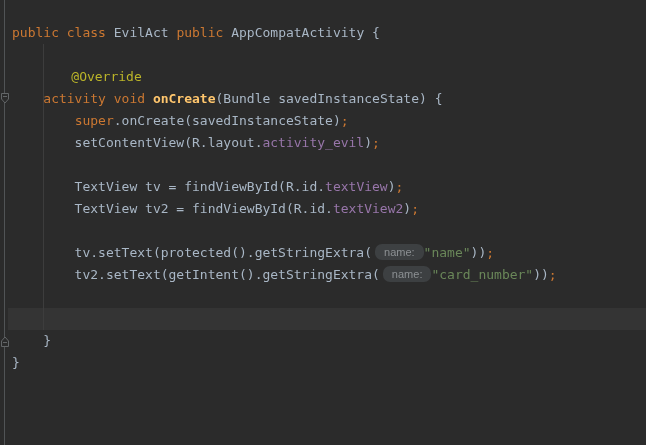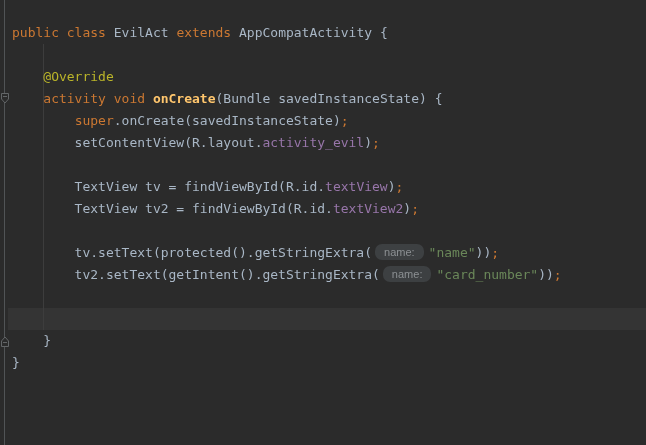--- a/index.html
+++ b/index.html
@@ -29,34 +29,34 @@
   }
   .line{
     height:22px;line-height:22px;
     padding-left:12px;
     white-space:pre;
     color:var(--plain,#a9b7c6);
   }
   .tok-k{color:var(--keyword,#cc7832);}
   .tok-p{color:var(--plain,#a9b7c6);}
   .tok-m{color:var(--method_decl,#ffc66d);font-weight:bold;text-align:right;}
-  .tok-a{color:var(--annotation,#bbb529);}
+  .tok-a{color:var(--annotation,#bbb529);padding-left:28px;}
   .tok-s{color:var(--string,#6a8759);}
   .tok-f{color:var(--resource_field,#9876aa);}
   .tok-x{color:var(--semicolon,#cc7832);}
   .tok-h{
     display:inline-block;
     background:var(--inlay_bg,#3d4042);
     color:var(--inlay_text,#8c9093);
     font-family:"Liberation Sans","DejaVu Sans",sans-serif;
     font-size:11px;
     line-height:14px;
     padding:1px 9px;
     border-radius:7px;
-    margin:0 5px 0 3px;
+    margin:0 0 0 3px;
     vertical-align:1px;
   }
   .gutter-marker{
     position:absolute;left:0;width:10px;height:14px;
   }
   .gutter-marker svg{display:block;}
 </style>
 </head>
 <body>
 
@@ -76,21 +76,21 @@
   </div>
 
   <div class="gutter-marker" id="fold-end" style="top: 334px;">
     <svg width="10" height="14" viewBox="0 0 10 14">
       <path d="M1.5 12.5 H8.5 V7 L5 3 L1.5 7 Z" fill="#2b2b2b" stroke="var(--marker,#636668)" stroke-width="1"></path>
       <line x1="3" y1="8.5" x2="7" y2="8.5" stroke="var(--marker,#636668)" stroke-width="1"></line>
     </svg>
   </div>
 
   <div class="code" id="code-area">
-      <div class="line"><span class="tok-k">public class</span><span class="tok-p"> EvilAct </span><span class="tok-k">extends</span><span class="tok-p"> AppCompatActivity {</span></div>
+      <div class="line"><span class="tok-k">public class</span><span class="tok-p"> EvilAct </span><span class="tok-k">public</span><span class="tok-p"> AppCompatActivity {</span></div>
       <div class="line"></div>
       <div class="line"><span class="tok-p">    </span><span class="tok-a">@Override</span></div>
       <div class="line"><span class="tok-p">    </span><span class="tok-k">activity void</span><span class="tok-p"> </span><span class="tok-m">onCreate</span><span class="tok-p">(Bundle savedInstanceState) {</span></div>
       <div class="line"><span class="tok-p">        </span><span class="tok-k">super</span><span class="tok-p">.onCreate(savedInstanceState)</span><span class="tok-x">;</span></div>
       <div class="line"><span class="tok-p">        setContentView(R.layout.</span><span class="tok-f">activity_evil</span><span class="tok-p">)</span><span class="tok-x">;</span></div>
       <div class="line"></div>
       <div class="line"><span class="tok-p">        TextView tv = findViewById(R.id.</span><span class="tok-f">textView</span><span class="tok-p">)</span><span class="tok-x">;</span></div>
       <div class="line"><span class="tok-p">        TextView tv2 = findViewById(R.id.</span><span class="tok-f">textView2</span><span class="tok-p">)</span><span class="tok-x">;</span></div>
       <div class="line"></div>
       <div class="line"><span class="tok-p">        tv.setText(protected().getStringExtra(</span><span class="tok-h">name:</span><span class="tok-s">"name"</span><span class="tok-p">))</span><span class="tok-x">;</span></div>

